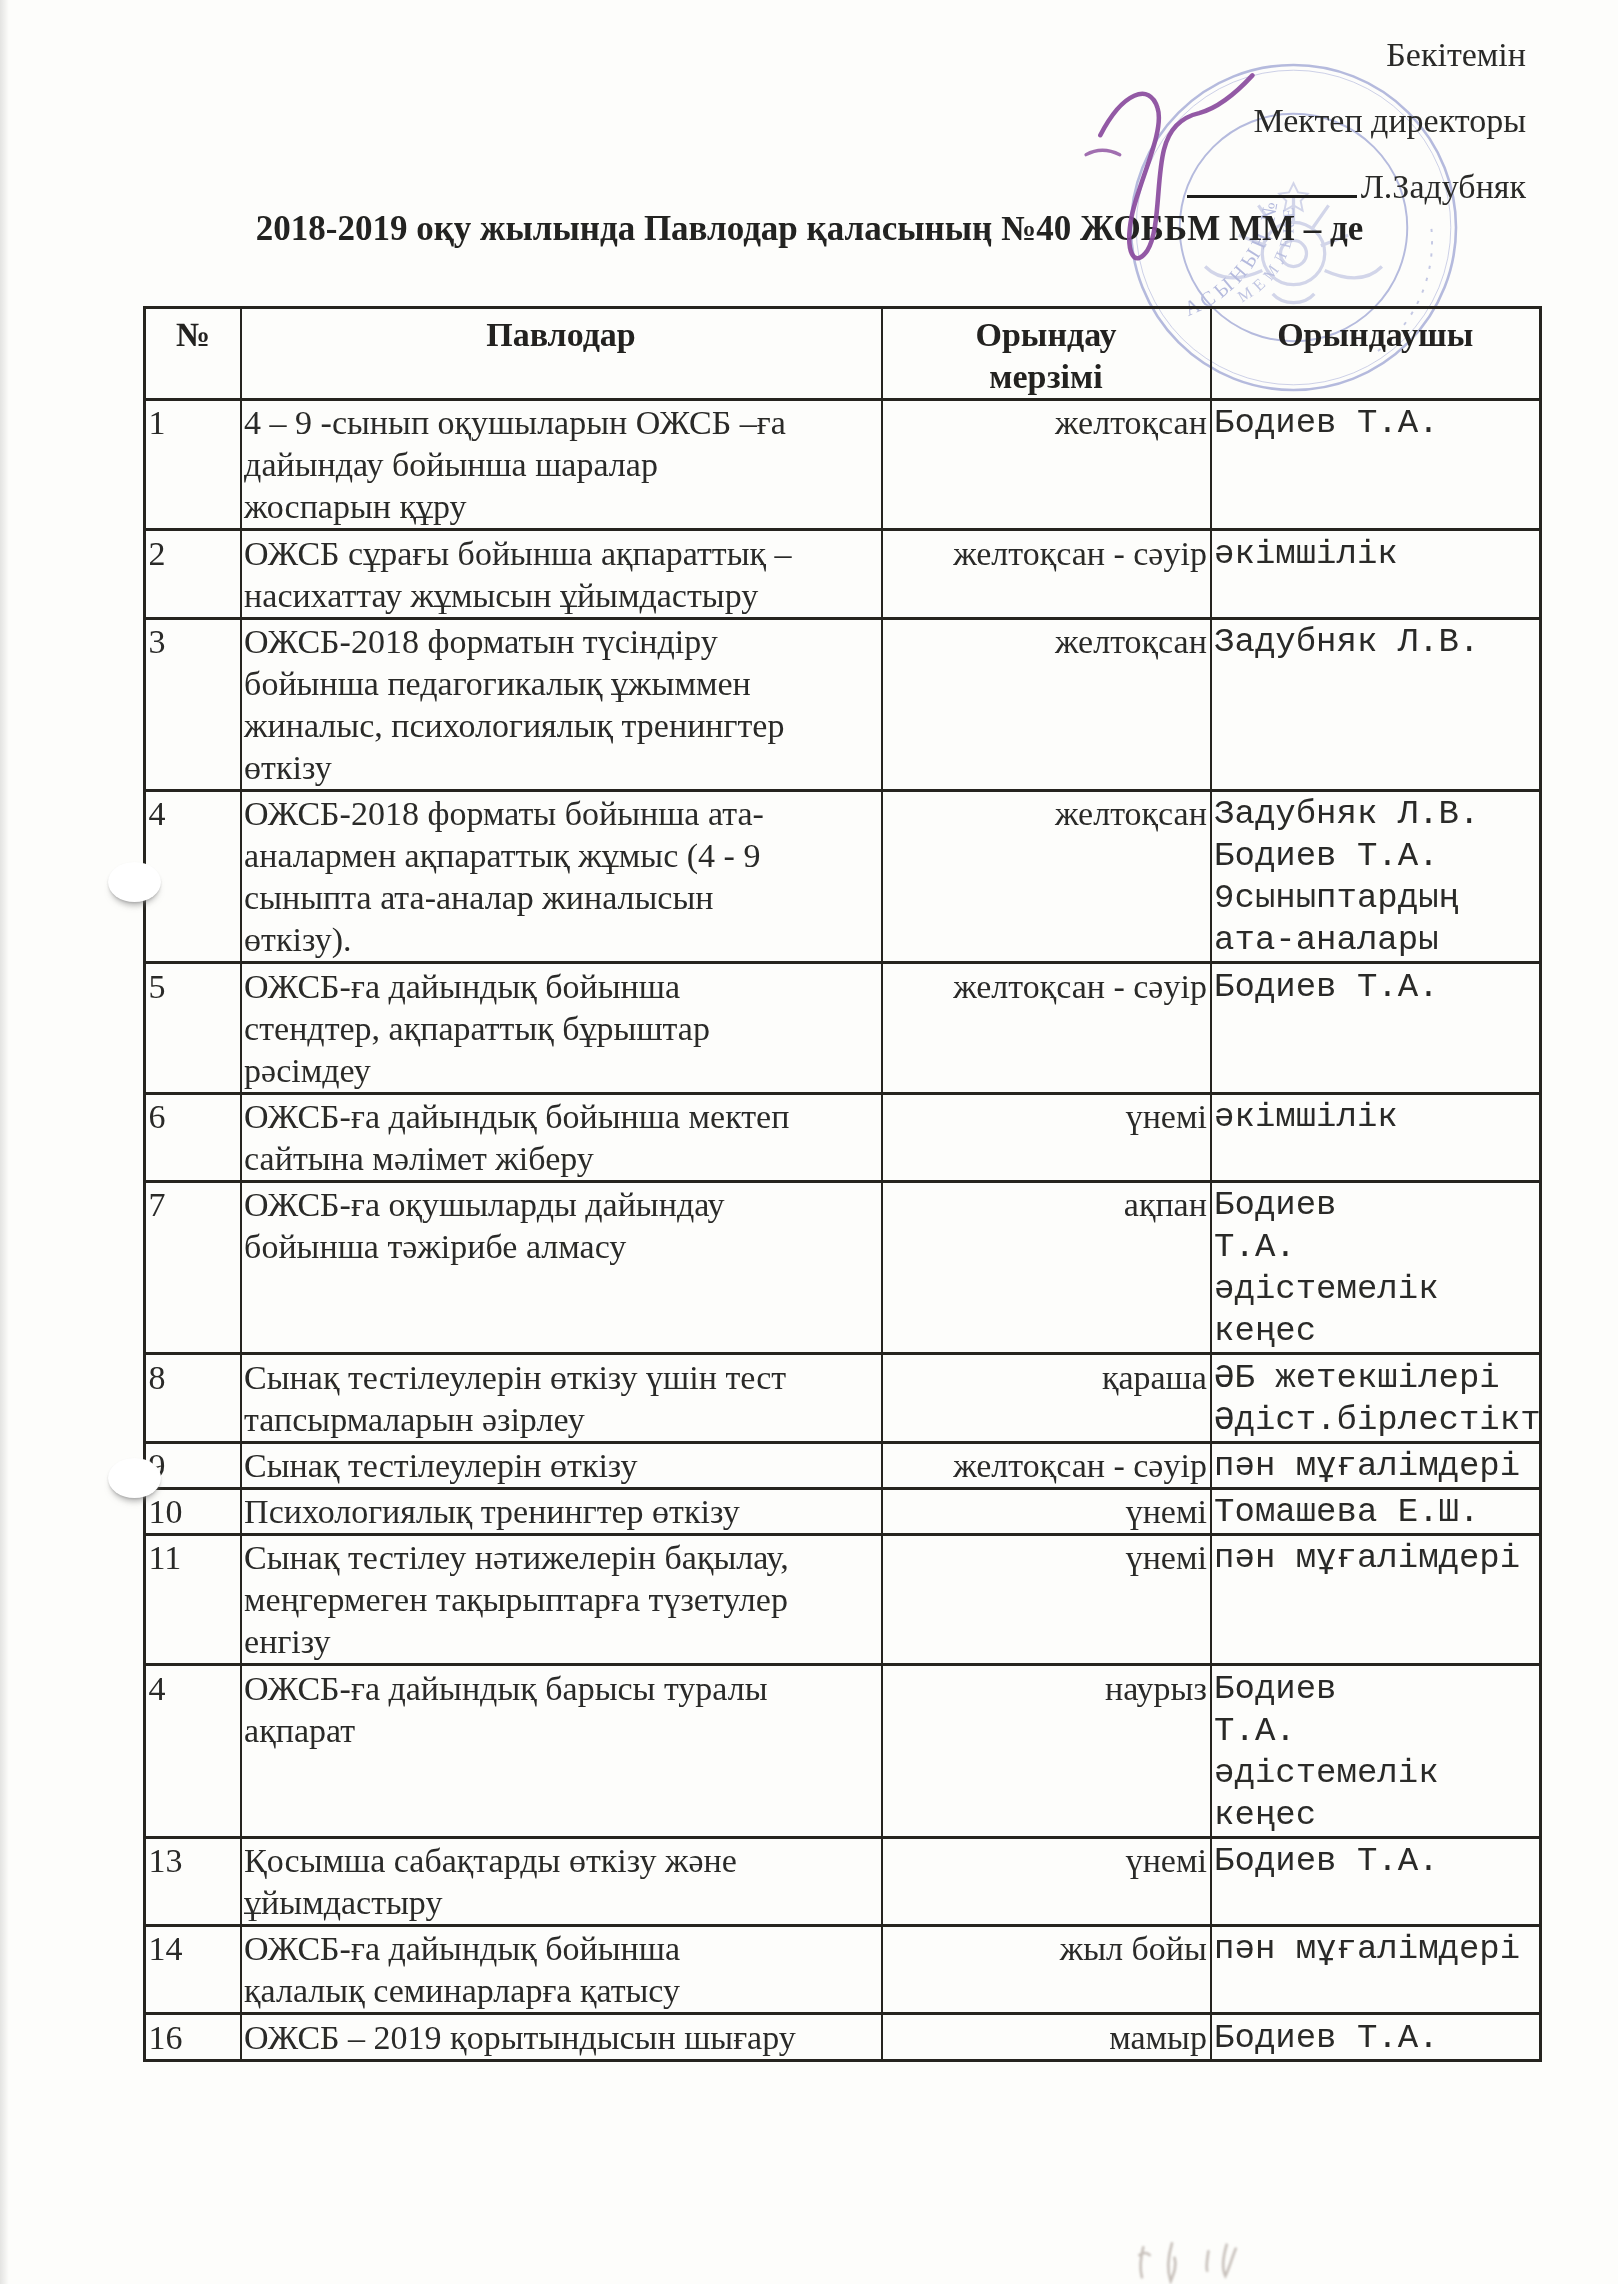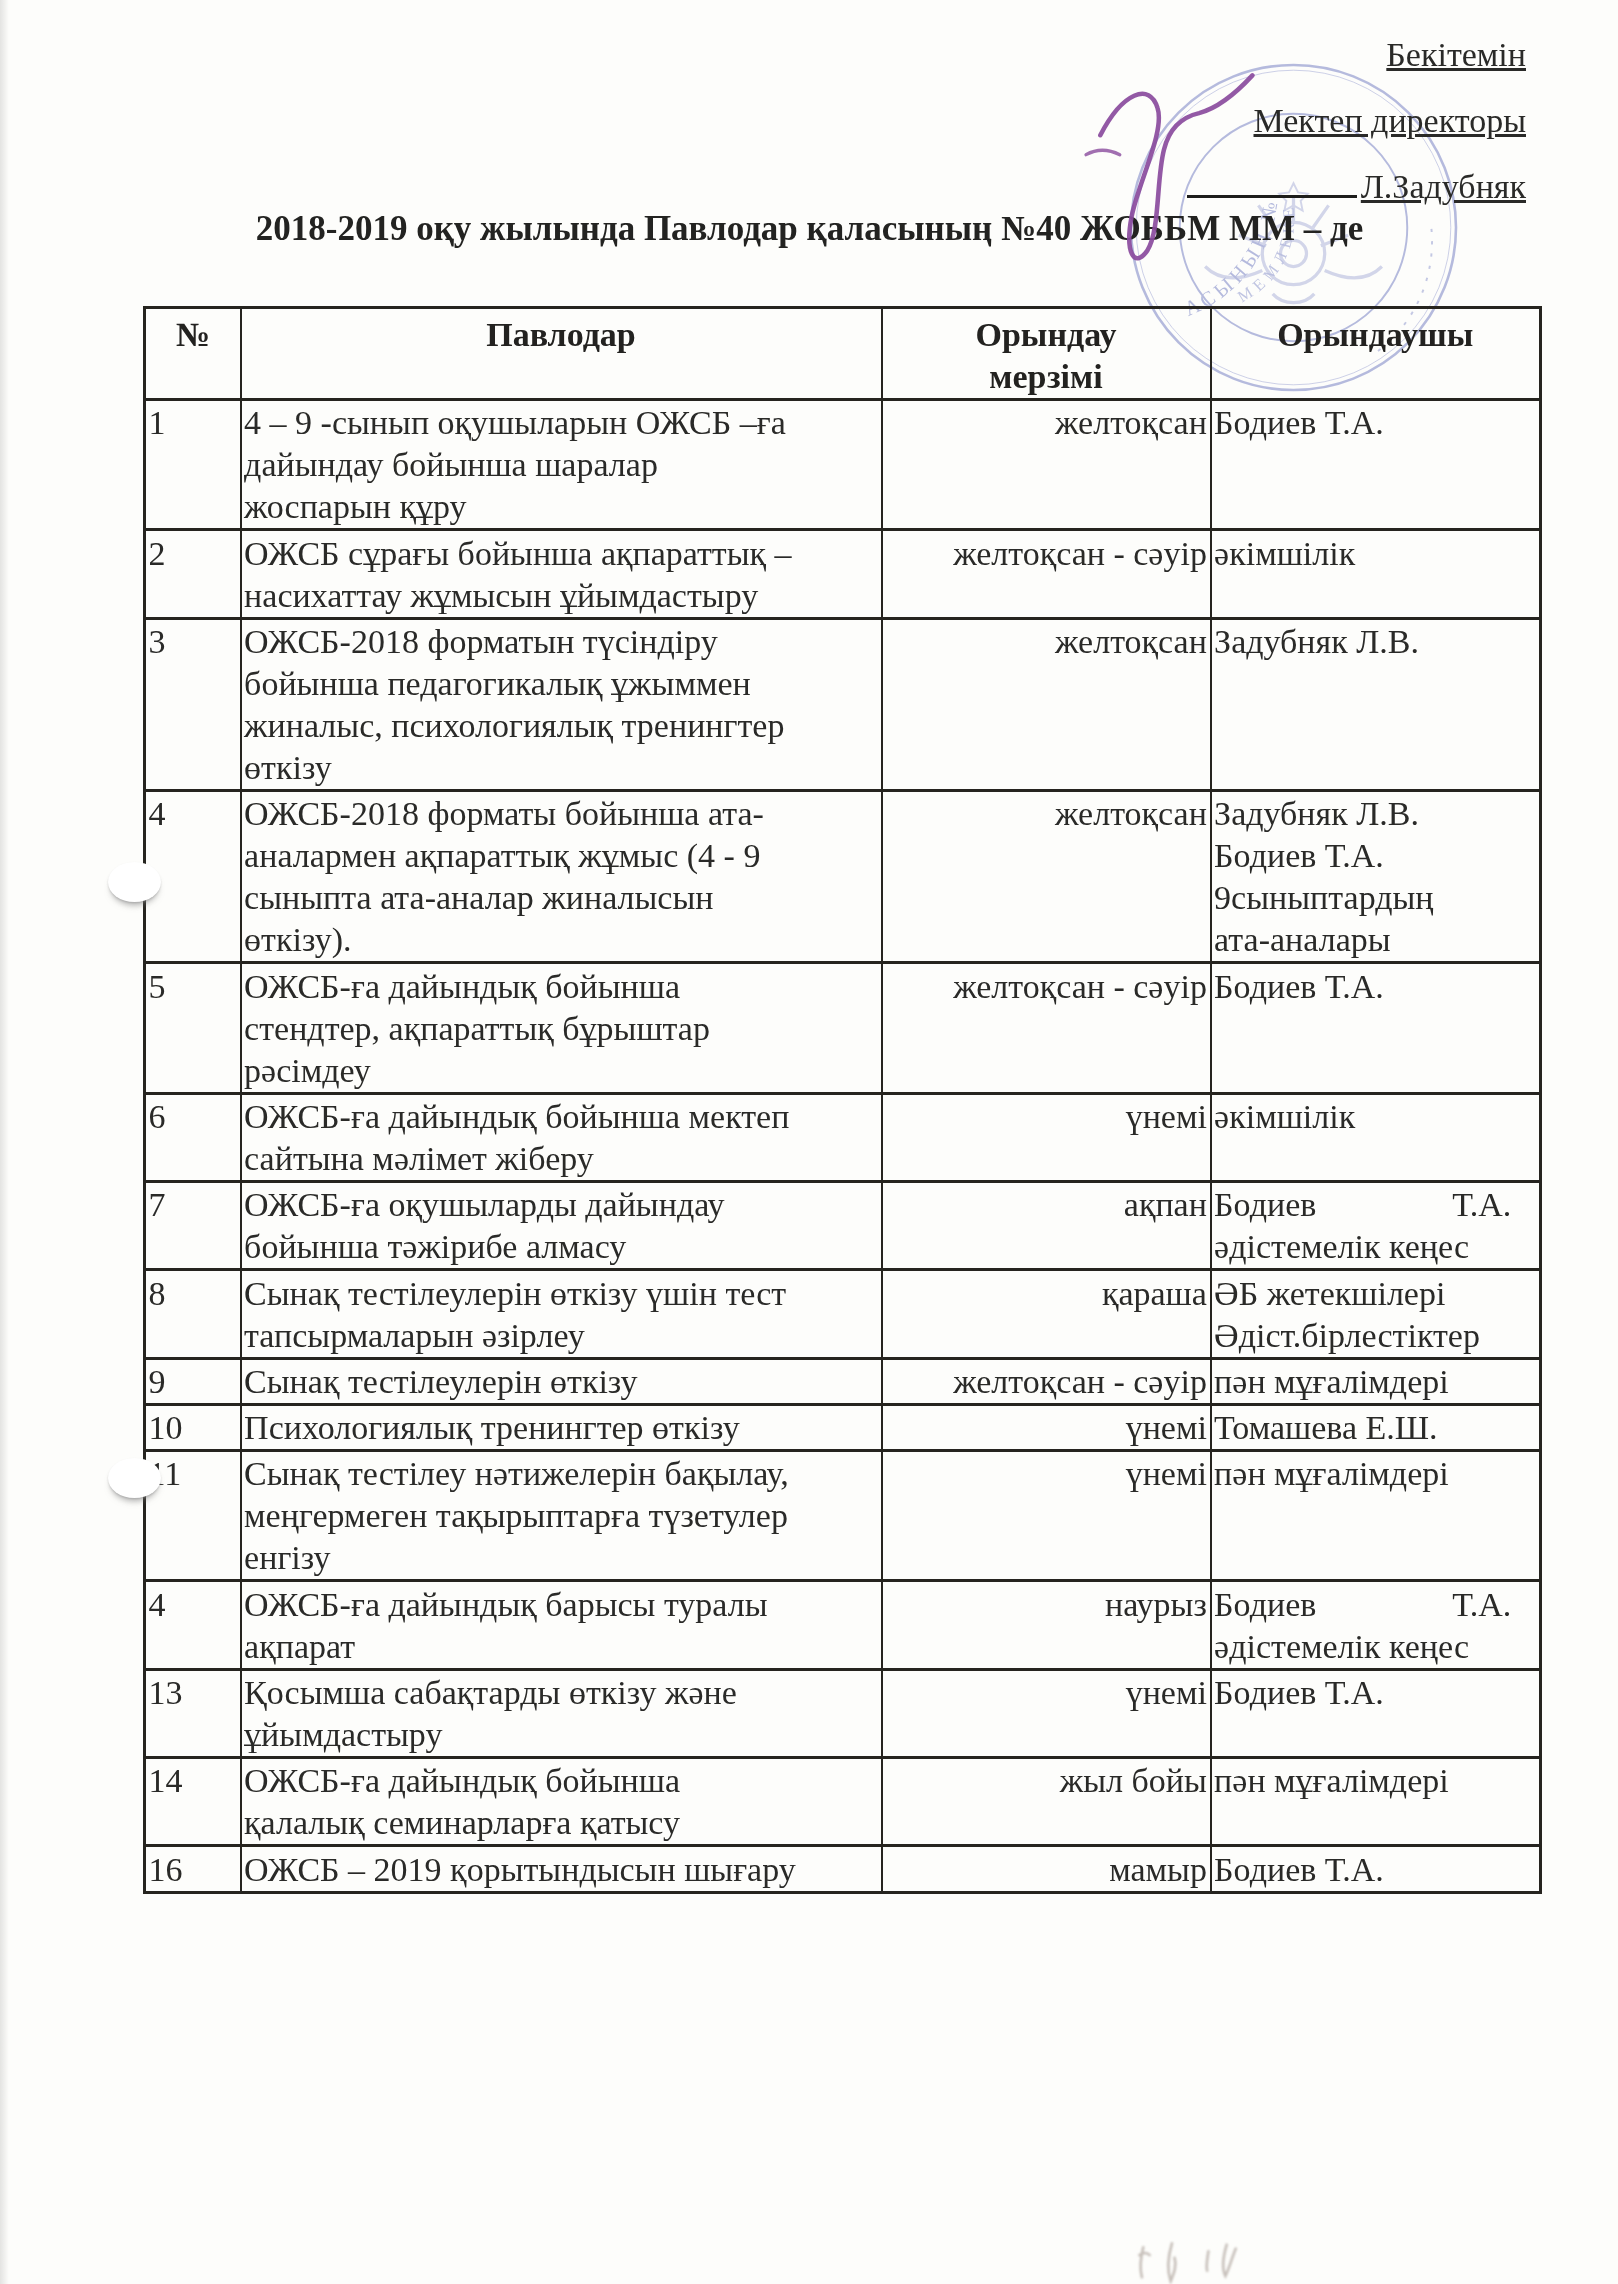--- a/index.html
+++ b/index.html
@@ -15,21 +15,21 @@
   .scan-edge{
     position:absolute;left:0;top:0;width:9px;height:2284px;
     background:linear-gradient(90deg,rgba(0,0,0,0.10),rgba(0,0,0,0));
     z-index:1;
   }
   
   .approval{
     position:absolute;top:22px;right:92px;
     text-align:right;
     font-size:34px;line-height:66px;
-    z-index:3;white-space:nowrap;text-decoration:underline;
+    z-index:3;white-space:nowrap;
   }
   .sig-line{
     display:inline-block;width:170px;height:26px;
     border-bottom:3.9px solid #1d1d1b;
     margin-right:3.9px;
   }
   
   .stamp{position:absolute;left:1066px;top:0px;z-index:2;opacity:.5;}
   
   .signature{position:absolute;left:1060px;top:52px;z-index:4;}
@@ -56,21 +56,21 @@
     padding:1.3px 2.6px 0 2.6px;
   }
   table.plan{border:3.9px solid #26241f;}
   table.plan th{
     font-weight:bold;text-align:center;
     padding-top:5.2px;border-bottom:3.9px solid #26241f;color:#232220;
   }
   td.c-num{padding-left:18px;}
   td.c-act{padding-left:14.3px;padding-right:6.5px;}
   td.c-term{text-align:right;margin-top:36px;}
-  td.c-exec{padding-left:11.7px;padding-right:2.6px;font-size:33px;}
+  td.c-exec{padding-left:11.7px;padding-right:2.6px;font-size:33px;font-family:Liberation Mono, monospace;}
   
   .hole{
     position:absolute;left:108px;width:53px;height:40px;
     background:#ffffff;border-radius:50%;
     box-shadow:0 6.5px 6.5px -3.3px rgba(120,120,120,.55), 0 1.3px 2px rgba(150,150,150,.35);
     z-index:5;
   }
   .hole.h1{top:862px;}
   .hole.h2{top:1458px;}
   

